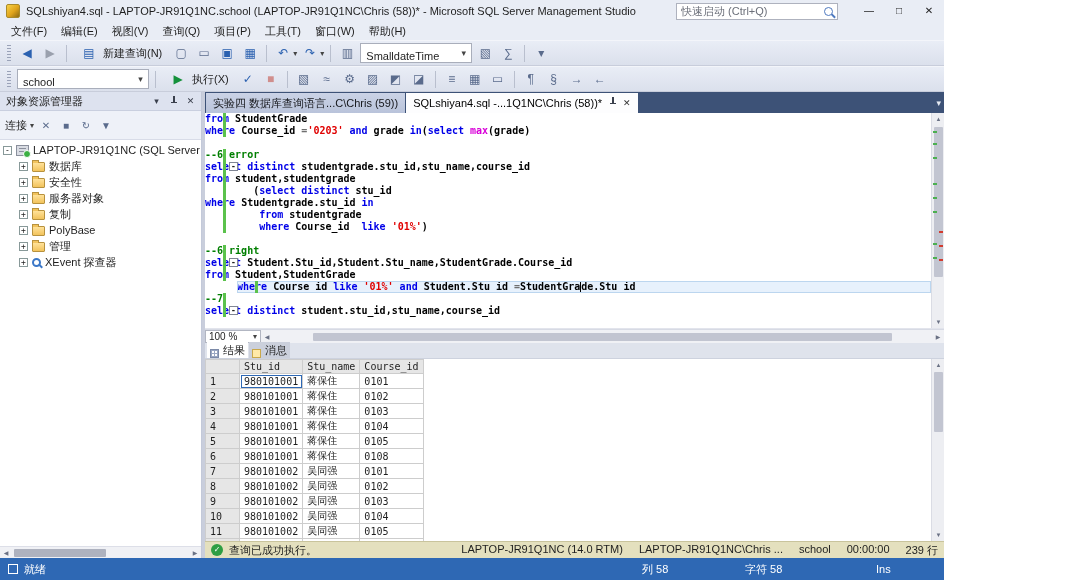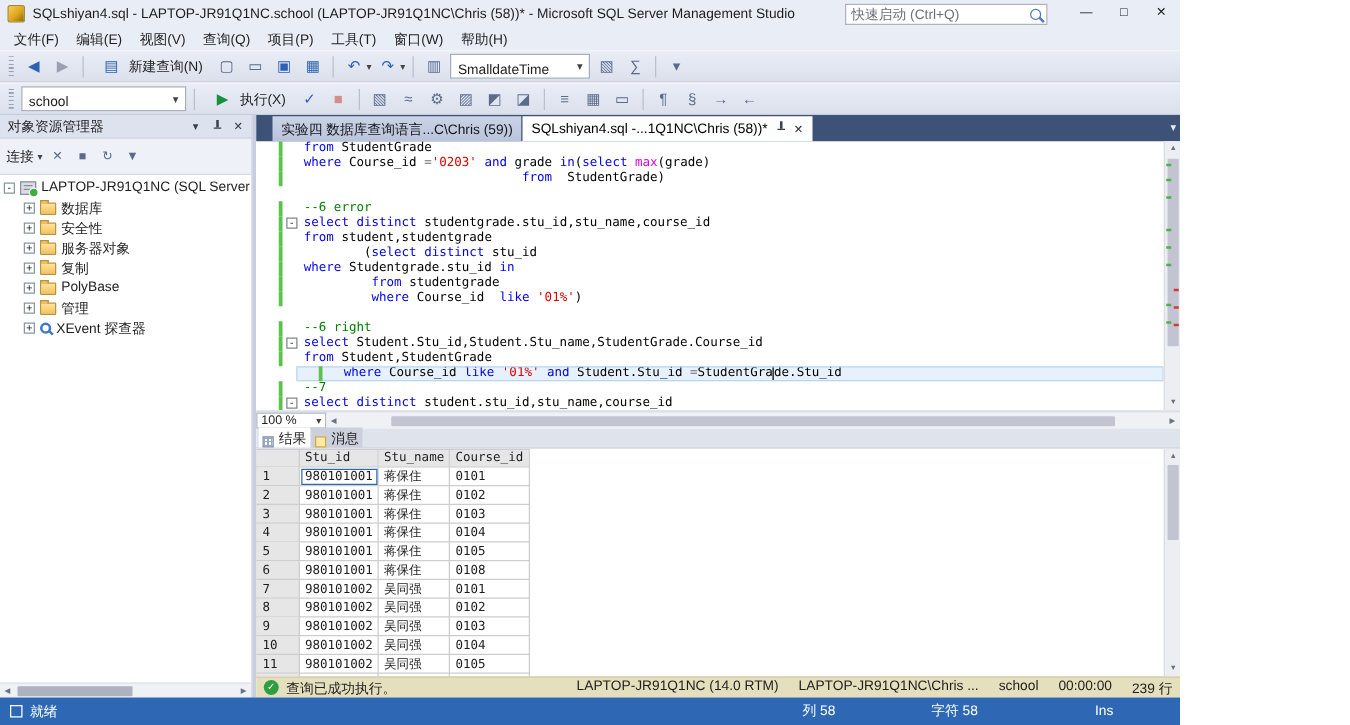--- a/index.html
+++ b/index.html
@@ -62,32 +62,32 @@
   .folder-icon{width:13px;height:10px;background:linear-gradient(#FFE29A,#F2C35C);border:1px solid #B8923E;border-radius:1px;position:relative;flex:none;margin-top:2px;}
   .folder-icon::before{content:"";position:absolute;top:-3px;left:-1px;width:5px;height:2px;background:#F2C35C;border:1px solid #B8923E;border-bottom:none;}
   .xevent-icon{width:9px;height:9px;border:2px solid #3C78C8;border-radius:50%;position:relative;flex:none;}
   .xevent-icon::after{content:"";position:absolute;width:5px;height:2px;background:#3C78C8;transform:rotate(45deg);right:-4px;bottom:-2px;}
   .lp-hscroll{height:12px;flex:none;background:#F0F1F5;border-top:1px solid #DDDFE8;display:flex;align-items:center;}
   .scroll-arrow{width:12px;height:12px;display:flex;align-items:center;justify-content:center;font-size:6px;color:#6A7184;flex:none;}
   .lp-hthumb{width:92px;height:8px;background:#AEB2BF;margin-left:2px;border-radius:1px;}
 
   
   .doc-area{flex:1;display:flex;flex-direction:column;min-width:0;background:#fff;}
-  .tabstrip{height:21px;flex:none;background:#3D5277;display:flex;align-items:flex-end;padding-left:13px;position:relative;}
+  .tabstrip{height:21px;flex:none;background:#3D5277;display:flex;align-items:flex-end;padding-left:1px;position:relative;}
   .tab{height:20px;display:flex;align-items:center;padding:0 7px;margin-right:1px;white-space:nowrap;}
   .tab.inactive{background:linear-gradient(#CBD3E6,#B9C3DA);color:#14161A;}
   .tab.active{background:#FDFDFE;color:#000;}
   .tab .tab-pin{margin-left:7px;}
   .tab .tab-close{margin-left:6px;font-size:9px;color:#333;}
   .strip-btns{position:absolute;right:3px;top:0;height:21px;display:flex;align-items:center;gap:6px;color:#E6EAF2;font-size:9px;}
 
   
   .editor{height:216px;flex:none;display:flex;min-width:0;background:#fff;border-bottom:1px solid #E2E4EC;}
   .editor-body{flex:1;overflow:hidden;font-family:"DejaVu Sans Mono",monospace;font-size:10px;}
-  .code-line{height:12px;line-height:12px;white-space:pre;position:relative;padding-left:38px;}
+  .code-line{height:12px;line-height:12px;white-space:pre;position:relative;font-weight:bold;}
   .code-line .chg{position:absolute;left:18px;top:0;width:3px;height:12px;background:#5BC24C;}
   .code-line .fold{position:absolute;left:24px;top:1px;width:9px;height:9px;border:1px solid #7F8594;background:#fff;font-size:8px;line-height:7px;text-align:center;color:#222;}
   .code-line.current{background:#E7F1FC;outline:1px solid #BCD6EF;outline-offset:-1px;margin-left:32px;}
   .tk-kw{color:#0000E8;} .tk-str{color:#E00000;} .tk-cmt{color:#007F00;} .tk-fn{color:#D800D8;} .tk-op{color:#6F6F6F;} .tk-pl{color:#000;}
   .caret{display:inline-block;width:1px;height:11px;background:#000;vertical-align:text-bottom;}
   .vscroll{width:13px;flex:none;background:#EDEEF2;border-left:1px solid #DADCE4;position:relative;}
   .vscroll .sa{position:absolute;left:0;width:13px;height:12px;display:flex;align-items:center;justify-content:center;font-size:6px;color:#6A7184;}
   .vscroll .sa.up{top:0;} .vscroll .sa.down{bottom:0;}
   .vthumb{position:absolute;left:2px;width:9px;background:#C2C5D1;border-radius:1px;}
   .tick{position:absolute;height:2px;}
@@ -308,21 +308,20 @@
           </div>
         <div class="strip-btns">
           <span>▾</span>
         </div>
       </div>
 
       <div class="editor">
         <div class="editor-body" id="code-lines">
             <div class="code-line"><span class="chg"></span><span class="tokens"><span class="tk-kw">from</span><span class="tk-pl"> StudentGrade</span></span></div>
             <div class="code-line"><span class="chg"></span><span class="tokens"><span class="tk-kw">where</span><span class="tk-pl"> Course_id </span><span class="tk-op">=</span><span class="tk-str">'0203'</span><span class="tk-pl"> </span><span class="tk-kw">and</span><span class="tk-pl"> grade </span><span class="tk-kw">in</span><span class="tk-pl">(</span><span class="tk-kw">select</span><span class="tk-pl"> </span><span class="tk-fn">max</span><span class="tk-pl">(grade)</span></span></div>
-            <div class="code-line"><span class="chg"></span><span class="tokens"><span class="tk-pl">                             </span><span class="tk-kw">from</span><span class="tk-pl">  StudentGrade)</span></span></div>
             <div class="code-line"><span class="tokens"></span></div>
             <div class="code-line"><span class="chg"></span><span class="tokens"><span class="tk-cmt">--6 error</span></span></div>
             <div class="code-line"><span class="chg"></span><span class="fold">-</span><span class="tokens"><span class="tk-kw">select</span><span class="tk-pl"> </span><span class="tk-kw">distinct</span><span class="tk-pl"> studentgrade.stu_id,stu_name,course_id</span></span></div>
             <div class="code-line"><span class="chg"></span><span class="tokens"><span class="tk-kw">from</span><span class="tk-pl"> student,studentgrade</span></span></div>
             <div class="code-line"><span class="chg"></span><span class="tokens"><span class="tk-pl">        (</span><span class="tk-kw">select</span><span class="tk-pl"> </span><span class="tk-kw">distinct</span><span class="tk-pl"> stu_id</span></span></div>
             <div class="code-line"><span class="chg"></span><span class="tokens"><span class="tk-kw">where</span><span class="tk-pl"> Studentgrade.stu_id </span><span class="tk-kw">in</span></span></div>
             <div class="code-line"><span class="chg"></span><span class="tokens"><span class="tk-pl">         </span><span class="tk-kw">from</span><span class="tk-pl"> studentgrade</span></span></div>
             <div class="code-line"><span class="chg"></span><span class="tokens"><span class="tk-pl">         </span><span class="tk-kw">where</span><span class="tk-pl"> Course_id  </span><span class="tk-kw">like</span><span class="tk-pl"> </span><span class="tk-str">'01%'</span><span class="tk-pl">)</span></span></div>
             <div class="code-line"><span class="tokens"></span></div>
             <div class="code-line"><span class="chg"></span><span class="tokens"><span class="tk-cmt">--6 right</span></span></div>

